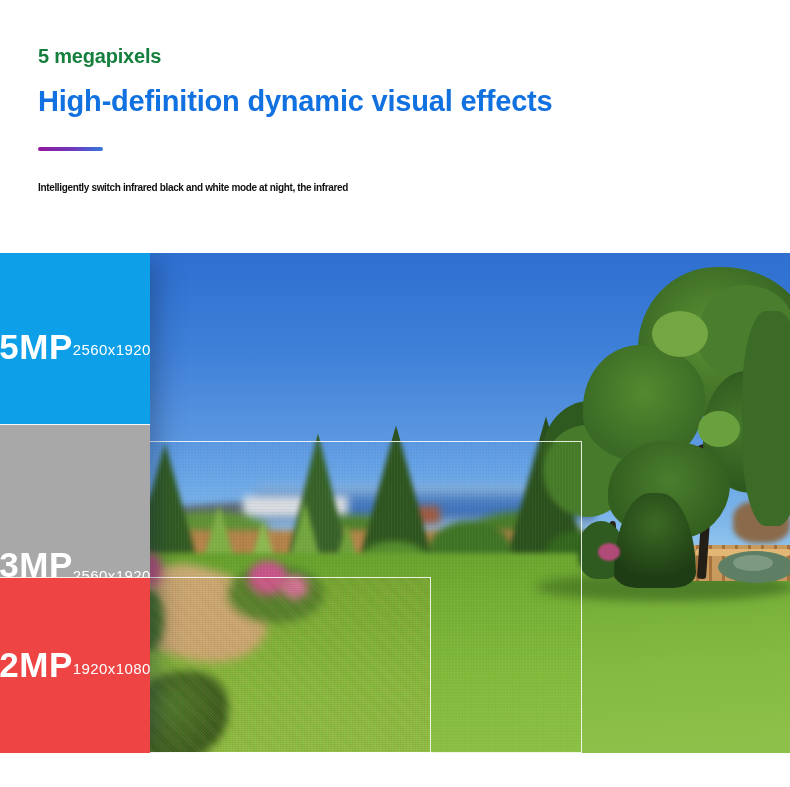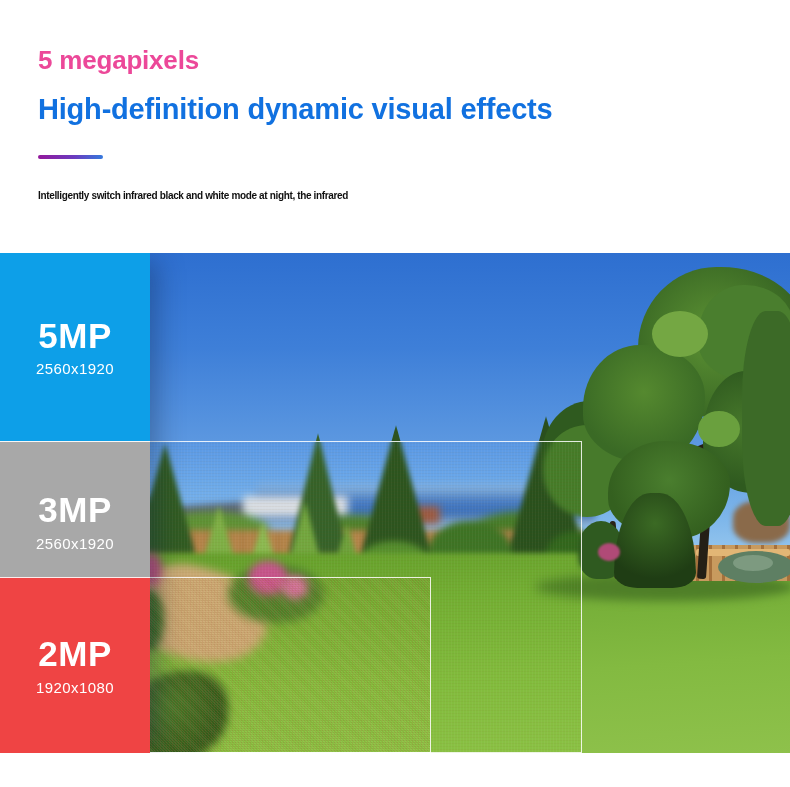--- a/index.html
+++ b/index.html
@@ -1,21 +1,21 @@
 <!DOCTYPE html>
 <html><head>
 <meta charset="utf-8">
 <style>
   html,body{margin:0;padding:0;background:#fff;}
   .page{position:relative;width:790px;height:787px;background:#ffffff;overflow:hidden;
         font-family:"Liberation Sans",sans-serif;}
 
   
   .hdr{position:absolute;left:38px;top:44px;width:720px;}
-  .hdr h1{margin:0;font-size:26px;font-weight:bold;color:#ec4899;letter-spacing:-0.2px;white-space:nowrap;line-height:1.25;}
+  .hdr h1{margin:0;font-size:20px;font-weight:bold;color:#15803d;letter-spacing:-0.2px;white-space:nowrap;line-height:1.25;}
   .hdr h2{margin:14px 0 0 0;font-size:29px;font-weight:bold;color:#1171e0;letter-spacing:-0.2px;white-space:nowrap;line-height:1.25;}
   .underline{margin-top:28px;width:65px;height:4px;border-radius:2px;
              background:linear-gradient(90deg,#93189b 0%,#6b3bbf 55%,#3579dd 100%);}
   .desc{margin-top:26px;font-size:10px;font-weight:bold;color:#101010;line-height:21px;letter-spacing:-0.35px;}
   .desc div{white-space:nowrap;}
 
   
   .photo{position:absolute;left:0;top:253px;width:790px;height:500px;overflow:hidden;background:#4585db;}
   .photo *{position:absolute;}
   .sky{left:0;top:0;width:790px;height:340px;
@@ -98,24 +98,24 @@
                  repeating-linear-gradient(45deg,rgba(255,255,200,.08) 0 1px,transparent 1px 2px);}
 
   
   .frame{box-sizing:border-box;border:1.5px solid rgba(255,255,255,.85);z-index:12;pointer-events:none;}
   .frame-3mp{left:148px;top:188px;width:434px;height:312px;}
   .frame-2mp{left:148px;top:324px;width:283px;height:176px;}
 
   
   .column{left:0;top:0;width:150px;height:500px;z-index:13;
           box-shadow:16px 0 24px -8px rgba(15,35,70,.35);}
-  .col-box{position:absolute;left:0;width:150px;display:flex;flex-direction:column;
+  .col-box{position:absolute;left:0;width:150px;display:flex;flex-direction:row;
            align-items:center;justify-content:center;color:#fff;box-sizing:border-box;}
   .box-5mp{top:0;height:188px;background:#0d9fe8;}
-  .box-3mp{top:188px;height:160px;background:#a8a8a8;border-top:1.5px solid rgba(255,255,255,.9);}
+  .box-3mp{top:171px;height:160px;background:#a8a8a8;border-top:1.5px solid rgba(255,255,255,.9);align-items:flex-end;}
   .box-2mp{top:324px;height:176px;background:#ef4444;border-top:1.5px solid rgba(255,255,255,.9);}
   .res-label{position:static;font-size:35px;font-weight:bold;letter-spacing:.5px;line-height:1.1;}
   .res-size{position:static;font-size:15px;font-weight:normal;letter-spacing:.4px;margin-top:5px;}
 </style>
 </head>
 <body>
 
 <div class="page">
 
   <div class="hdr">

